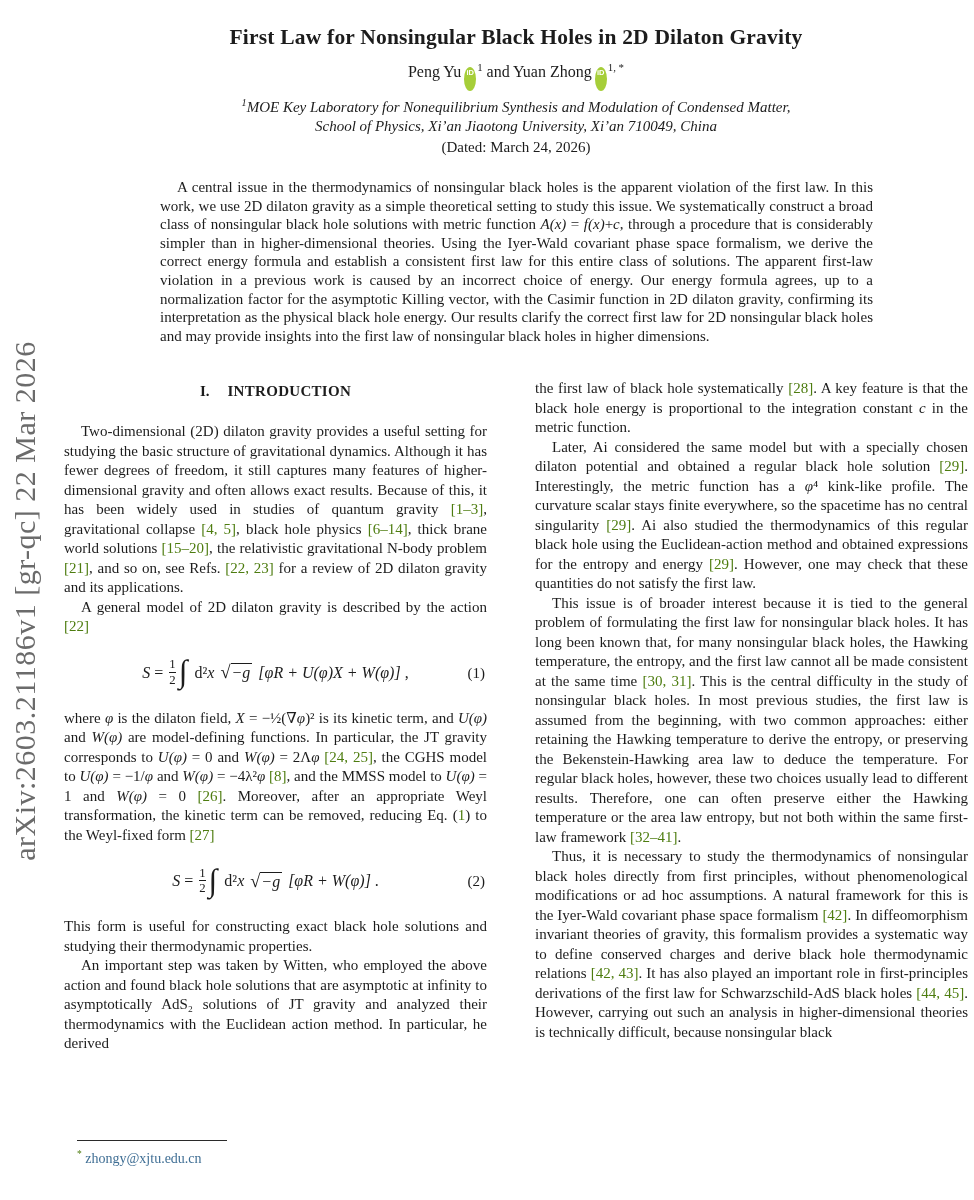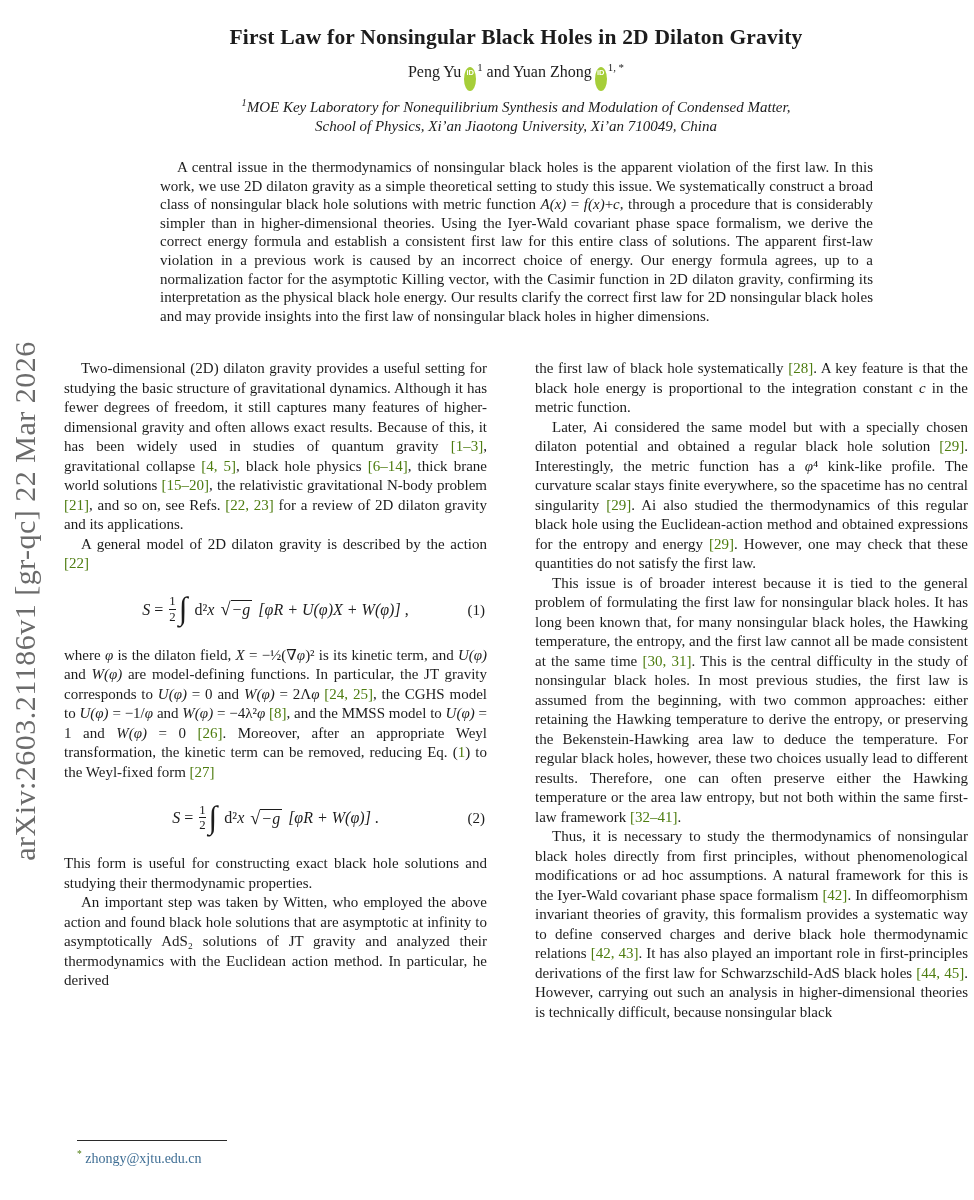--- a/index.html
+++ b/index.html
@@ -52,26 +52,28 @@
   <div class="watermark">arXiv:2603.21186v1  [gr-qc]  22 Mar 2026</div>
 
   <div class="content">
     <div class="hdr">
       <div class="title">First Law for Nonsingular Black Holes in 2D Dilaton Gravity</div>
       <div class="authors"><span class="seg-t">Peng Yu</span><span class="orcid">iD</span><sup class="seg-sup">1</sup><span class="seg-t"> and Yuan Zhong</span><span class="orcid">iD</span><sup class="seg-sup">1, *</sup></div>
       <div class="affil">
         <div><sup class="seg-sup">1</sup><span class="seg-t">MOE Key Laboratory for Nonequilibrium Synthesis and Modulation of Condensed Matter,</span></div>
         <div>School of Physics, Xi’an Jiaotong University, Xi’an 710049, China</div>
       </div>
+      <div class="dated">(Dated: March 24, 2026)</div>
     </div>
 
     <div class="abstract"><span class="seg-t">A central issue in the thermodynamics of nonsingular black holes is the apparent violation of the first law. In this work, we use 2D dilaton gravity as a simple theoretical setting to study this issue. We systematically construct a broad class of nonsingular black hole solutions with metric function </span><span class="seg-i">A(x)</span><span class="seg-t"> = </span><span class="seg-i">f(x)</span><span class="seg-t">+</span><span class="seg-i">c</span><span class="seg-t">, through a procedure that is considerably simpler than in higher-dimensional theories. Using the Iyer-Wald covariant phase space formalism, we derive the correct energy formula and establish a consistent first law for this entire class of solutions. The apparent first-law violation in a previous work is caused by an incorrect choice of energy. Our energy formula agrees, up to a normalization factor for the asymptotic Killing vector, with the Casimir function in 2D dilaton gravity, confirming its interpretation as the physical black hole energy. Our results clarify the correct first law for 2D nonsingular black holes and may provide insights into the first law of nonsingular black holes in higher dimensions.</span></div>
 
     <div class="cols">
       <div class="col-l">
+          <div class="sec-heading"><span>I.</span><span class="sec-title">INTRODUCTION</span></div>
           <p class="para indent"><span class="seg-t">Two-dimensional (2D) dilaton gravity provides a useful setting for studying the basic structure of gravitational dynamics. Although it has fewer degrees of freedom, it still captures many features of higher-dimensional gravity and often allows exact results. Because of this, it has been widely used in studies of quantum gravity </span><span class="seg-c">[1–3]</span><span class="seg-t">, gravitational collapse </span><span class="seg-c">[4, 5]</span><span class="seg-t">, black hole physics </span><span class="seg-c">[6–14]</span><span class="seg-t">, thick brane world solutions </span><span class="seg-c">[15–20]</span><span class="seg-t">, the relativistic gravitational N-body problem </span><span class="seg-c">[21]</span><span class="seg-t">, and so on, see Refs. </span><span class="seg-c">[22, 23]</span><span class="seg-t"> for a review of 2D dilaton gravity and its applications.</span></p>
           <p class="para indent"><span class="seg-t">A general model of 2D dilaton gravity is described by the action </span><span class="seg-c">[22]</span></p>
           <div class="eq">
             <span class="math">
               <span class="seg-i">S</span>
               <span class="seg-t"> = </span>
               <span class="frac">
                 <span>1</span>
                 <span class="den">2</span>
               </span>

